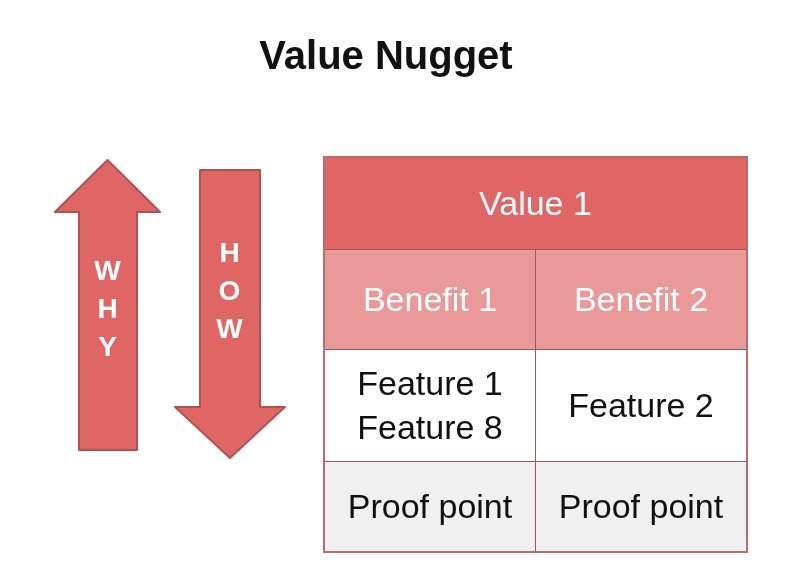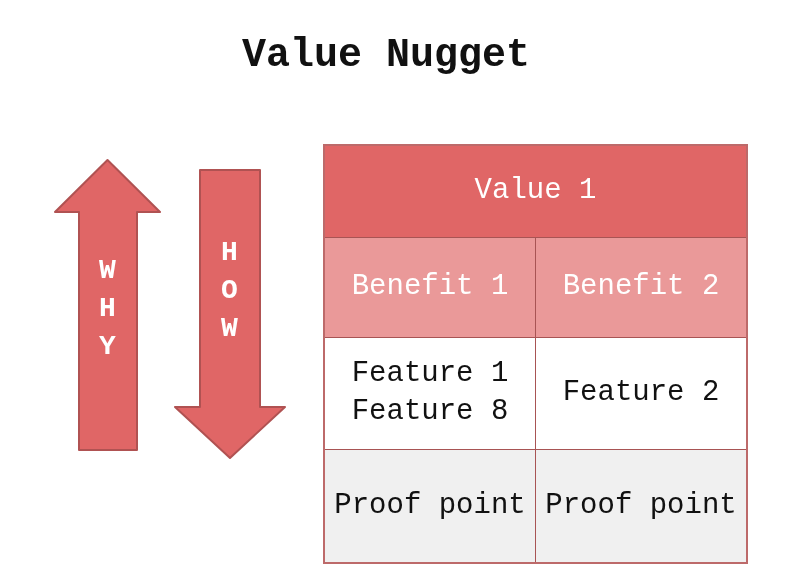--- a/index.html
+++ b/index.html
@@ -17,21 +17,20 @@
   html, body {
     background: var(--page-bg);
     font-family: "Liberation Sans", "DejaVu Sans", sans-serif;
   }
   .canvas {
     position: relative;
     width: 790px;
     height: 586px;
     background: var(--page-bg);
     overflow: hidden;
-    font-family: Liberation Mono, monospace;
   }
   .page-title {
     position: absolute;
     top: 33px;
     left: 0;
     width: 100%;
     text-align: center;
     transform: translateX(-9px);
     font-size: 40px;
     font-weight: 700;
@@ -59,26 +58,26 @@
     text-align: center;
     white-space: pre-line;
     letter-spacing: 1px;
   }
   .why-label { left: 79px; top: 252px; width: 58px; }
   .how-label { left: 200px; top: 234px; width: 60px; }
 
   .value-table {
     position: absolute;
     left: 323px;
-    top: 144px;
+    top: 156px;
     width: 425px;
     border-collapse: collapse;
     table-layout: fixed;
     border: 2px solid var(--outer-border);
-    font-size: 29px;
+    font-size: 34px;
     color: var(--text-dark);
   }
   .value-table td {
     border: 1px solid var(--table-border);
     text-align: center;
     vertical-align: middle;
     width: 50%;
     white-space: pre-line;
     line-height: 1.3;
   }
@@ -90,21 +89,21 @@
   .row-benefit td {
     height: 100px;
     background: var(--light-coral);
     color: var(--text-white);
   }
   .row-feature td {
     height: 112px;
     background: #ffffff;
   }
   .row-proof td {
-    height: 114px;
+    height: 91px;
     background: var(--proof-bg);
   }
 </style>
 </head>
 <body>
 
 <div class="canvas">
 
   <div class="page-title">Value Nugget</div>
 

